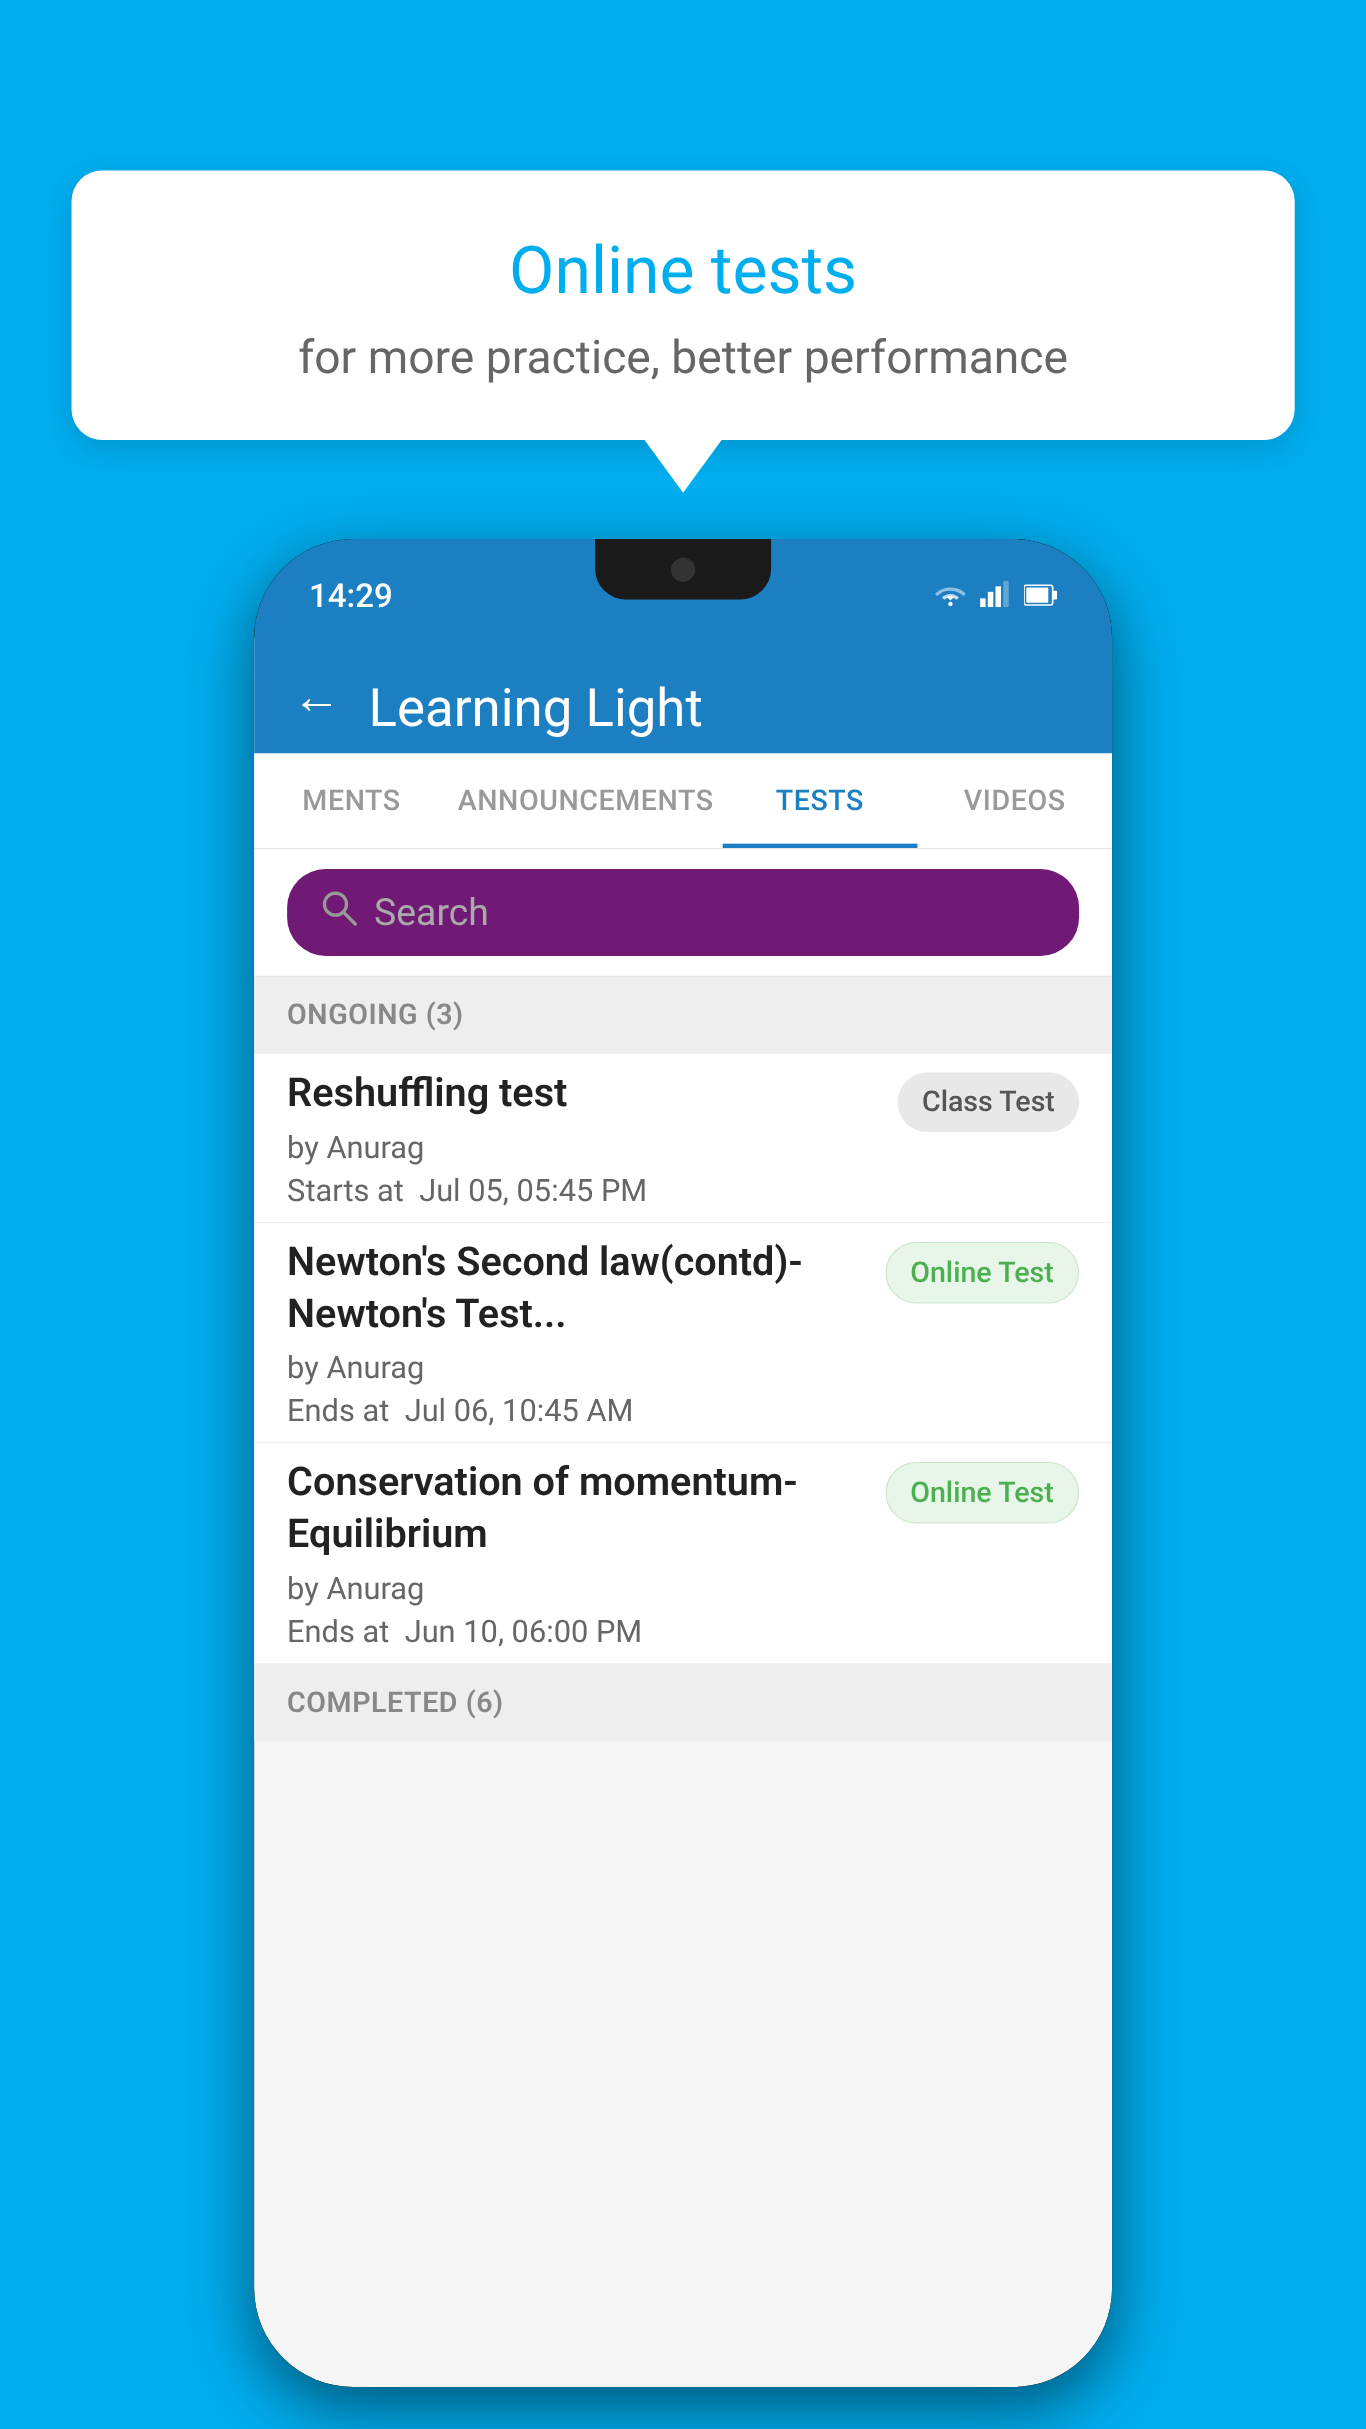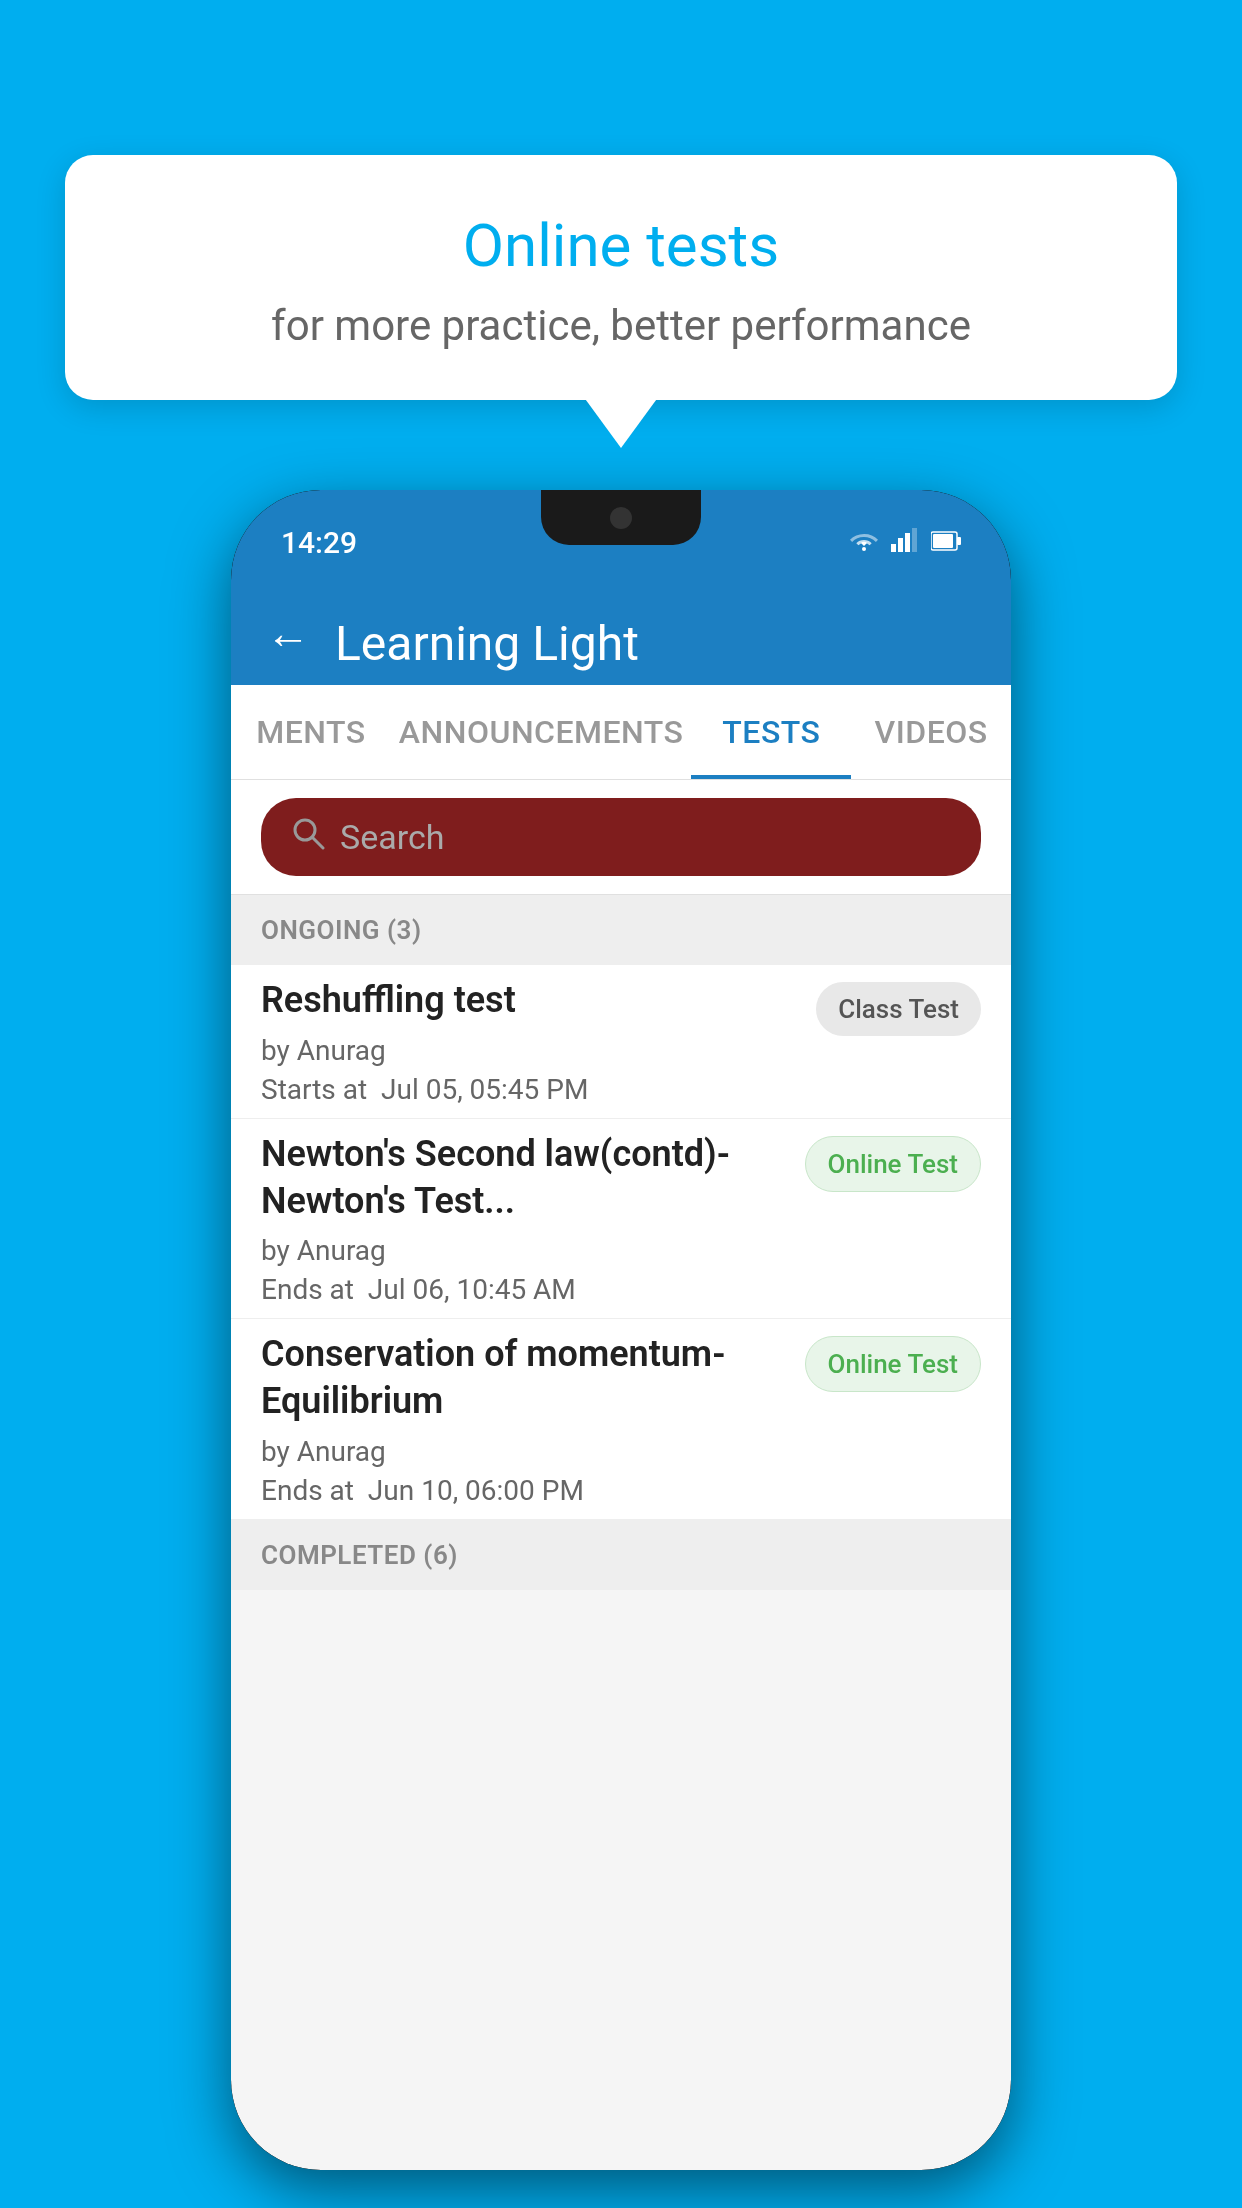--- a/index.html
+++ b/index.html
@@ -171,21 +171,21 @@
       background: white;
       display: flex;
       border-bottom: 1px solid #e0e0e0;
       overflow: hidden;
     }
 
     .tab {
       flex: 1;
       text-align: center;
       padding: 28px 8px;
-      font-size: 32px;
+      font-size: 26px;
       color: #999;
       font-weight: 500;
       letter-spacing: 0.5px;
       position: relative;
       cursor: pointer;
     }
 
     .tab.active {
       color: #1c7fc2;
     }
@@ -201,21 +201,21 @@
     }
 
     
     .search-container {
       background: white;
       padding: 18px 30px;
       border-bottom: 1px solid #e0e0e0;
     }
 
     .search-box {
-      background: #7f1d1d;
+      background: #701a75;
       border-radius: 35px;
       display: flex;
       align-items: center;
       padding: 18px 30px;
       gap: 15px;
     }
 
     .search-icon-svg {
       color: #999;
       font-size: 34px;

